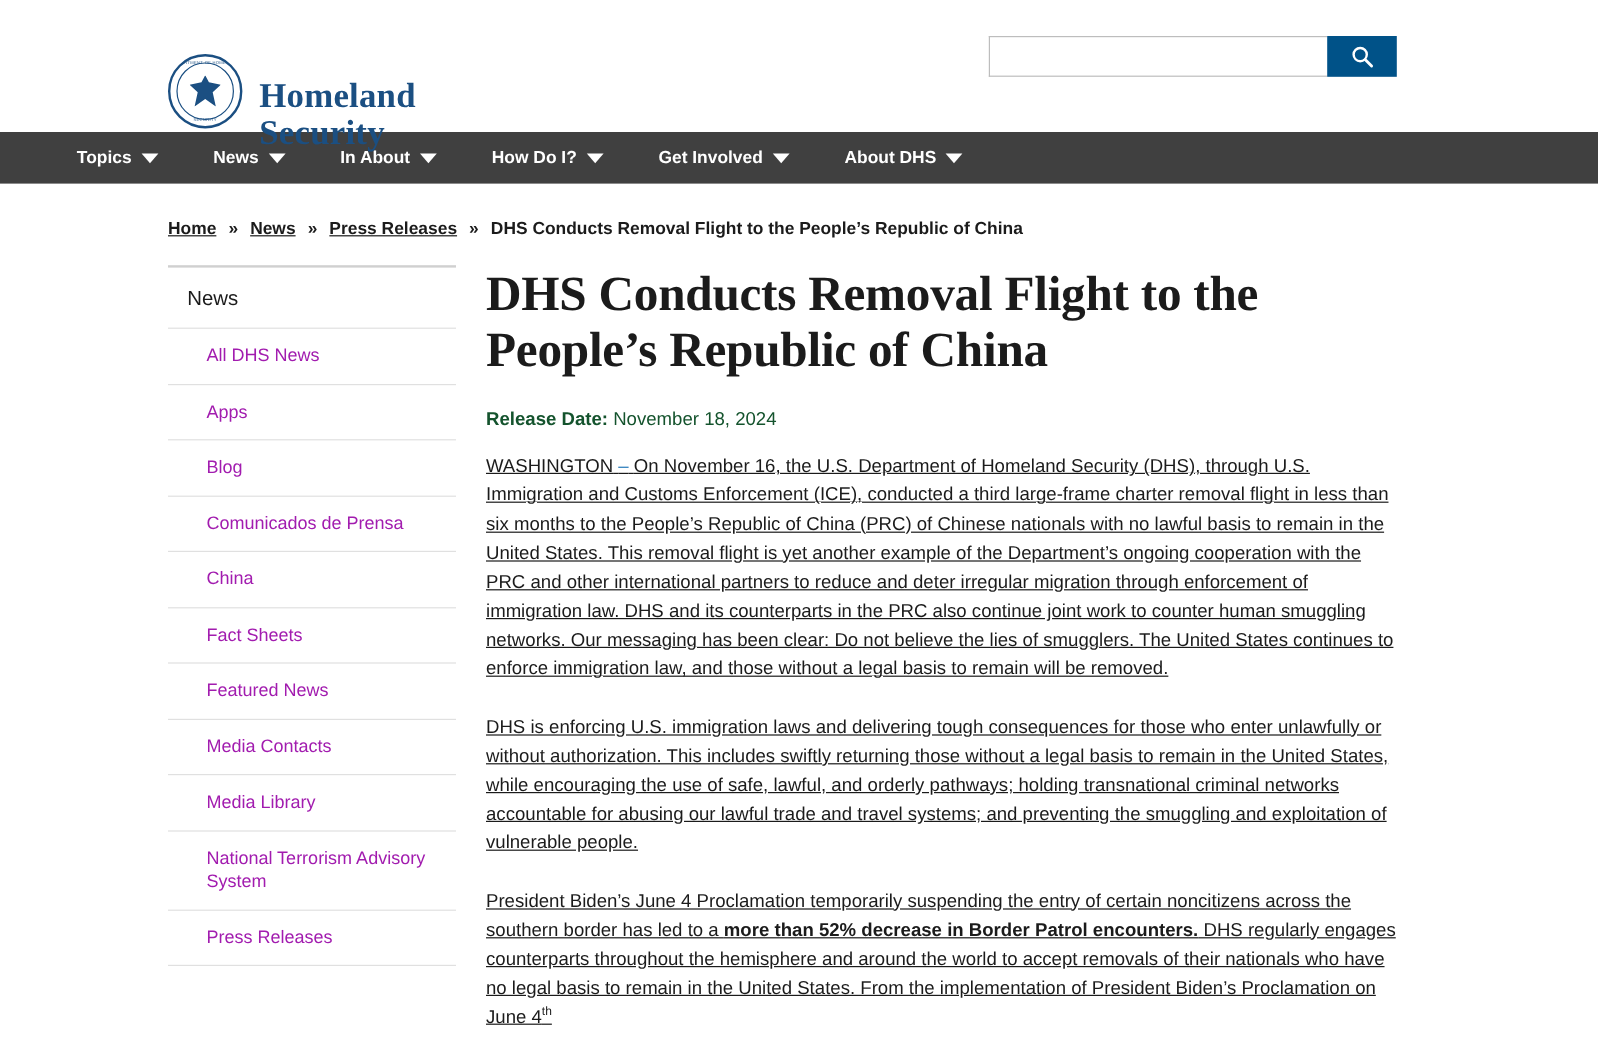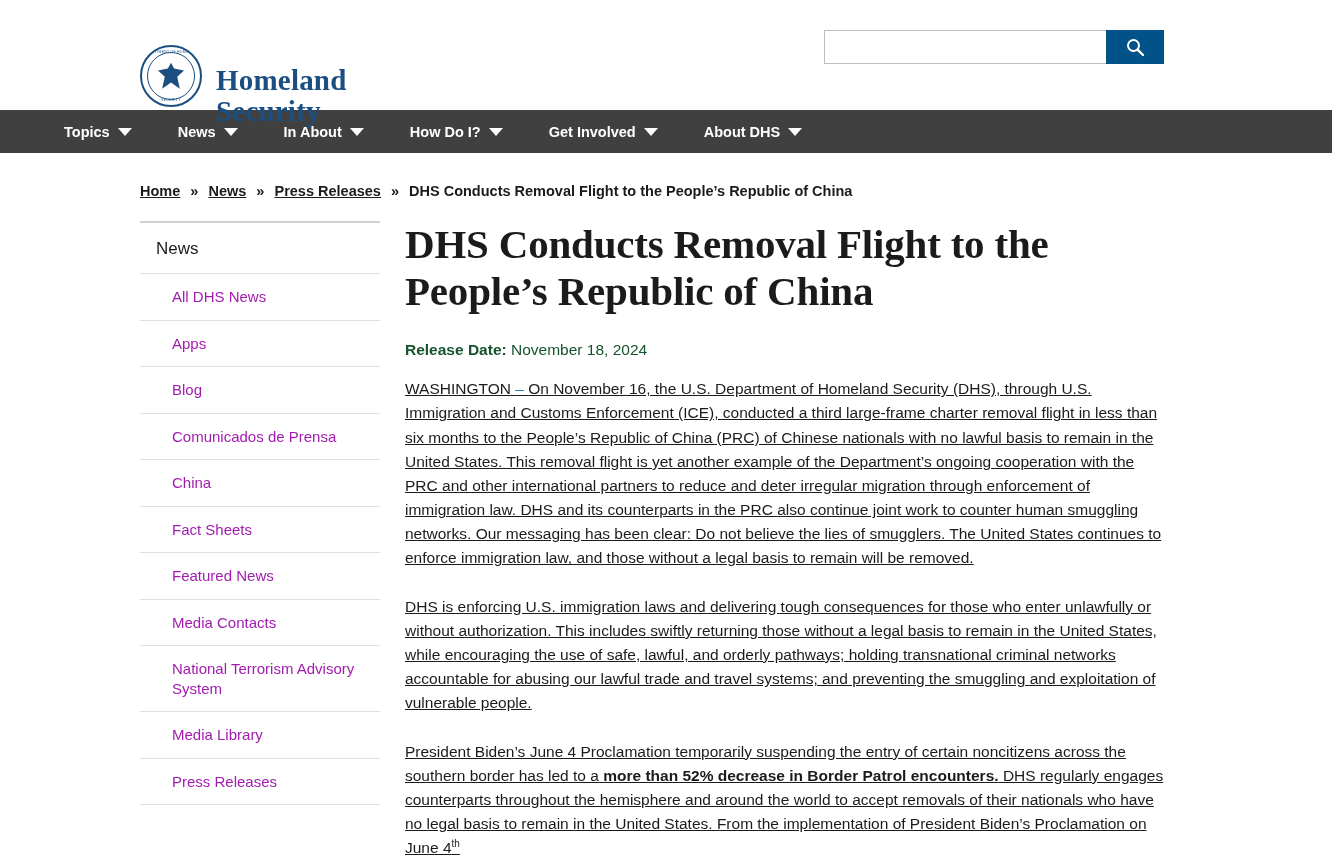--- a/index.html
+++ b/index.html
@@ -277,22 +277,22 @@
   <aside class="sidebar">
     <div class="sidebar-title">News</div>
     <div class="sidebar-item">All DHS News</div>
     <div class="sidebar-item">Apps</div>
     <div class="sidebar-item">Blog</div>
     <div class="sidebar-item">Comunicados de Prensa</div>
     <div class="sidebar-item">China</div>
     <div class="sidebar-item">Fact Sheets</div>
     <div class="sidebar-item">Featured News</div>
     <div class="sidebar-item">Media Contacts</div>
+    <div class="sidebar-item">Media Library</div>
     <div class="sidebar-item">National Terrorism Advisory System</div>
-    <div class="sidebar-item">Media Library</div>
     <div class="sidebar-item">Press Releases</div>
 
   </aside>
 
   <main class="main">
     <h1 class="page-title">DHS Conducts Removal Flight to the People’s Republic of China</h1>
 
     <p class="release-date">
       <span class="label">Release Date:</span>
       <span>November 18, 2024</span>

